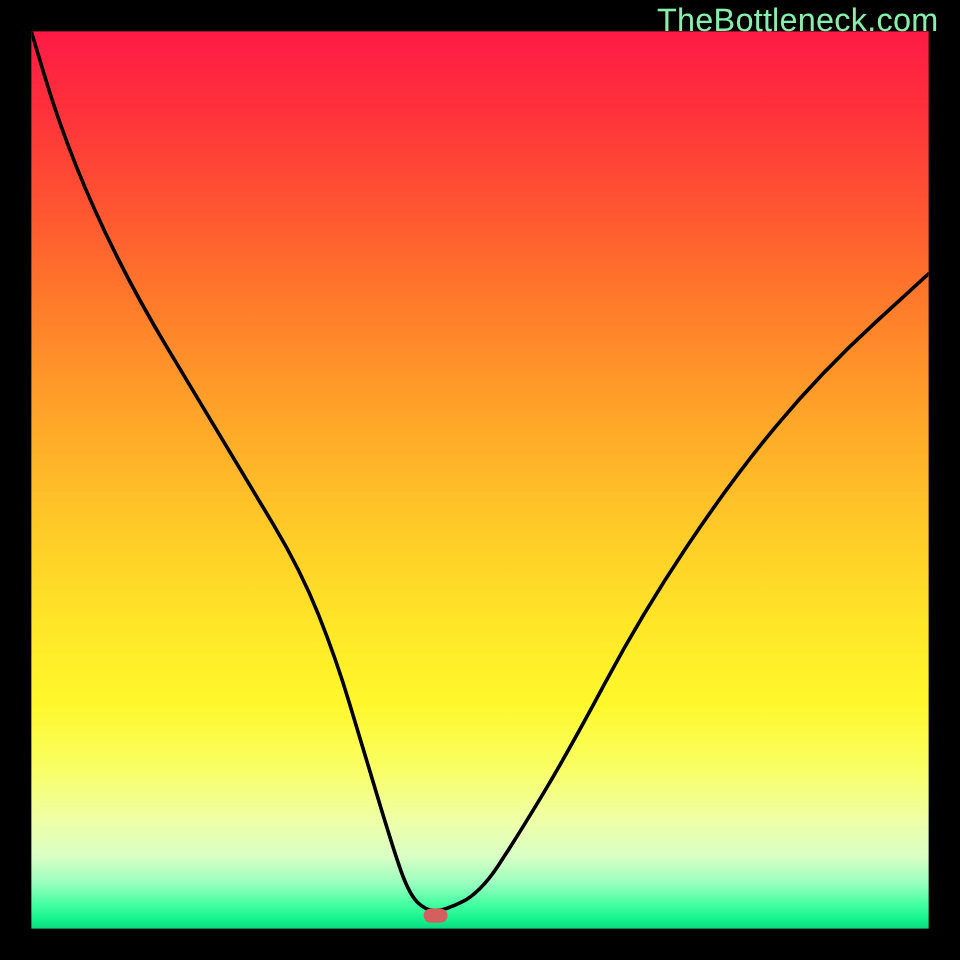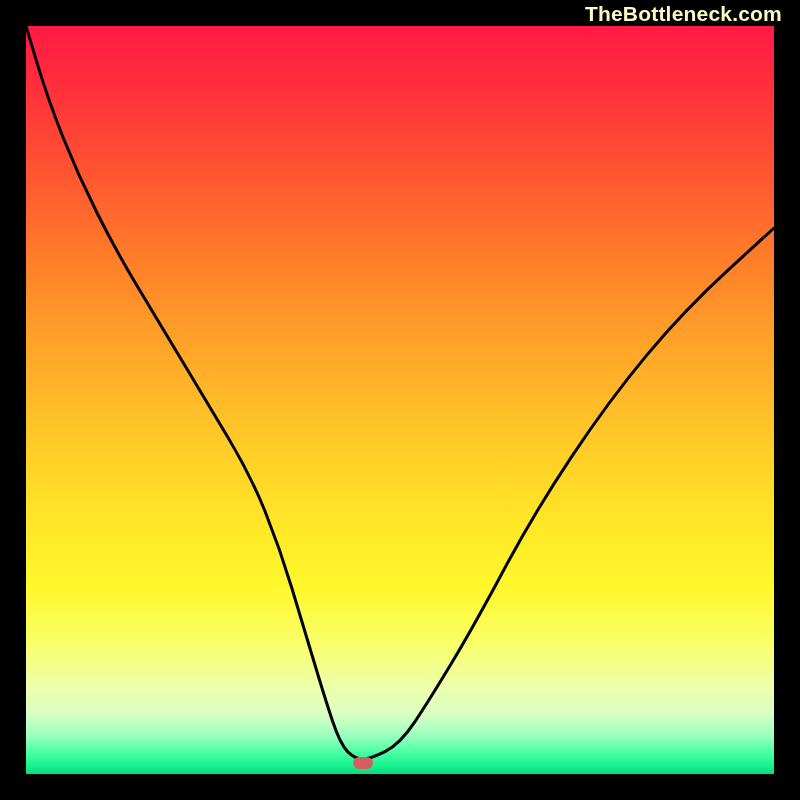--- a/index.html
+++ b/index.html
@@ -13,25 +13,24 @@
   .frame {
     position: relative;
     width: 800px;
     height: 800px;
     background: #000;
   }
   .watermark {
     position: absolute;
     top: 2px;
     right: 18px;
-    color: #fef9c3;
-    font-size: 21px;
+    color: #86efac;
+    font-size: 27px;
     letter-spacing: 0.2px;
     z-index: 4;
-    font-weight: bold;
   }
   .plot-area {
     position: absolute;
     left: 26px;
     top: 26px;
     width: 748px;
     height: 748px;
     overflow: hidden;
   }
   .gradient-bg {

